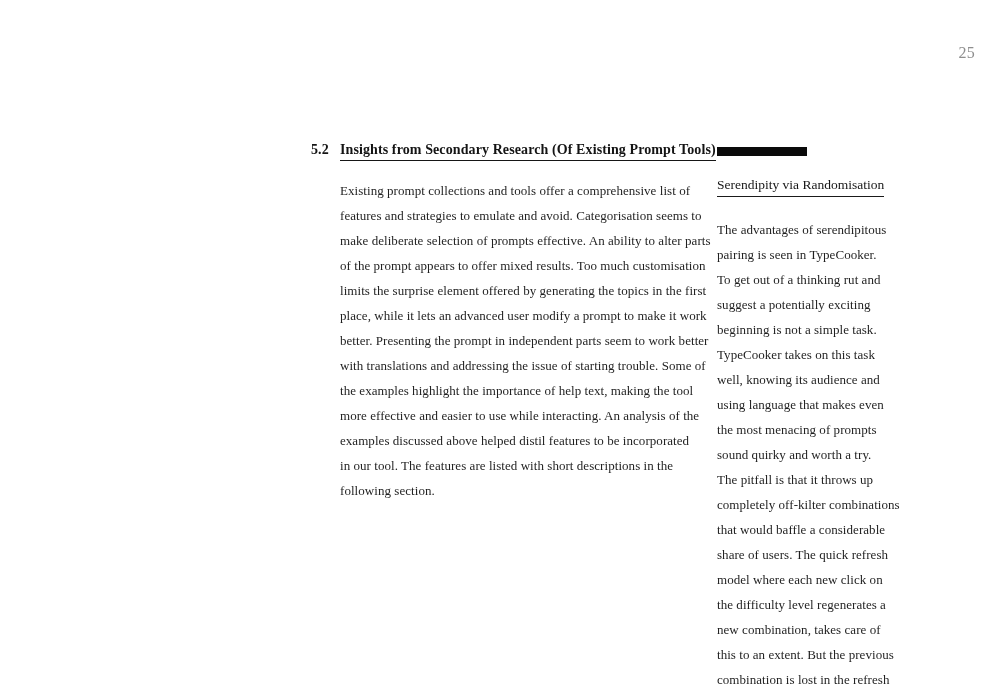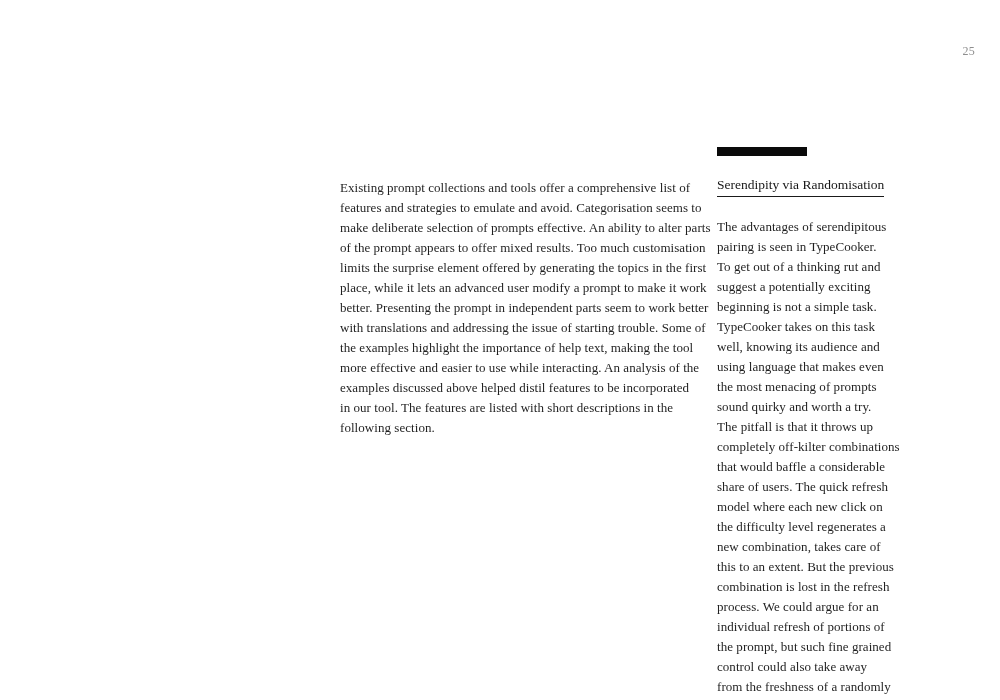--- a/index.html
+++ b/index.html
@@ -11,21 +11,21 @@
     overflow: hidden;
   }
   .page {
     position: relative;
     width: 1000px; height: 700px;
     background: #ffffff;
   }
   .page-number {
     position: absolute;
     top: 44px; right: 25px;
-    font-size: 12px;
+    font-size: 16px;
     color: #8e8e8e;
     letter-spacing: 0.3px;
   }
   
   .section-heading-row {
     position: absolute;
     left: 311px; top: 142px;
     display: flex;
     align-items: flex-start;
     font-weight: bold;
@@ -41,21 +41,21 @@
   .sec-title {
     display: inline-block;
     font-size: 14px;
     font-weight: bold;
     border-bottom: 1.5px solid #161616;
     padding-bottom: 2px;
   }
   .body-text {
     white-space: pre-line;
     font-size: 13px;
-    line-height: 20px;
+    line-height: 25px;
     color: #1f1f1f;
     letter-spacing: 0.05px;
   }
   .main-body {
     position: absolute;
     left: 340px; top: 178px;
     width: 412px;
   }
   
   .sidebar {
@@ -82,20 +82,24 @@
     width: 232px;
   }
 </style>
 </head>
 <body>
 
 <div class="page">
 
   <div class="page-number">25</div>
 
+  <div class="section-heading-row">
+    <span class="sec-num">5.2</span>
+    <h2 class="sec-title">Insights from Secondary Research (Of Existing Prompt Tools)</h2>
+  </div>
 
   <p class="body-text main-body">Existing prompt collections and tools offer a comprehensive list of
 features and strategies to emulate and avoid. Categorisation seems to
 make deliberate selection of prompts effective. An ability to alter parts
 of the prompt appears to offer mixed results. Too much customisation
 limits the surprise element offered by generating the topics in the first
 place, while it lets an advanced user modify a prompt to make it work
 better. Presenting the prompt in independent parts seem to work better
 with translations and addressing the issue of starting trouble. Some of
 the examples highlight the importance of help text, making the tool

